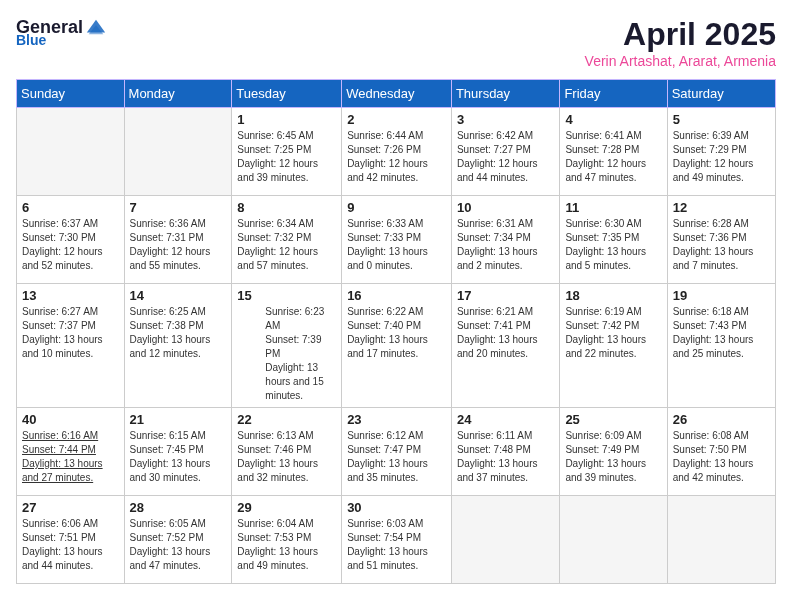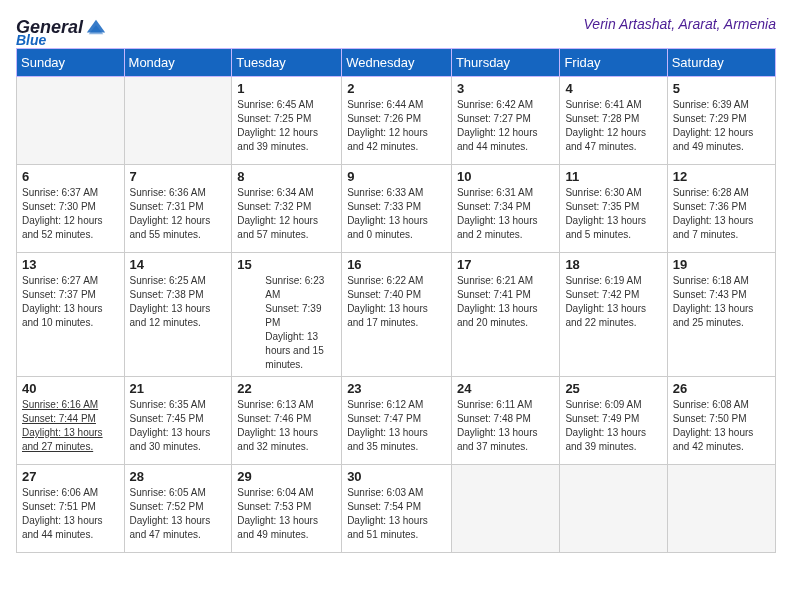--- a/index.html
+++ b/index.html
@@ -7,21 +7,21 @@
       font-family: Arial, sans-serif;
       background: #fff;
       width: 792px;
       min-height: 612px;
       padding: 16px;
     }
     .header-area {
       display: flex;
       justify-content: space-between;
       align-items: flex-start;
-      font-style: italic;
+      margin-bottom: 10px;
     }
     .logo {
       display: flex;
       align-items: center;
       gap: 2px;
     }
     .logo-text-general {
       font-size: 18px;
       font-weight: bold;
       color: #1a1a2e;
@@ -39,21 +39,21 @@
     .title-area {
       text-align: right;
     }
     .main-title {
       font-size: 32px;
       font-weight: bold;
       color: #1a1a2e;
     }
     .subtitle {
       font-size: 14px;
-      color: #4c1d95;
+      color: #ec4899;
     }
     table {
       width: 100%;
       border-collapse: collapse;
       font-size: 11px;
     }
     thead tr th {
       background-color: #1565c0;
       color: #fff;
       padding: 6px 4px;
@@ -102,20 +102,21 @@
         <span class="logo-text-general">General</span>
         <svg class="logo-icon" viewBox="0 0 24 24" fill="none">
           <polygon points="2,18 12,4 22,18" fill="#1565c0" opacity="0.85"></polygon>
           <polygon points="8,18 16,8 24,18" fill="#1565c0" opacity="0.5" transform="translate(-4,2)"></polygon>
         </svg>
       </div>
       <span class="logo-text-blue" style="display:block; margin-top:-6px; font-size:14px;">Blue</span>
     </div>
   </div>
   <div class="title-area">
+    <div class="main-title">April 2025</div>
     <div class="subtitle">Verin Artashat, Ararat, Armenia</div>
   </div>
 </div>
 
 <table>
   <thead>
     <tr id="thead-row">
     <th>Sunday</th>
         <th>Monday</th>
         <th>Tuesday</th>
@@ -250,21 +251,21 @@
       </tr>
       <tr>
         <td>
           <span class="day-number">40</span>
           <div class="day-info" style="white-space: pre-line; text-decoration: underline;">Sunrise: 6:16 AM
 Sunset: 7:44 PM
 Daylight: 13 hours and 27 minutes.</div>
         </td>
         <td>
           <span class="day-number">21</span>
-          <div class="day-info" style="white-space: pre-line;">Sunrise: 6:35 AM
+          <div class="day-info" style="white-space: pre-line;">Sunrise: 6:15 AM
 Sunset: 7:45 PM
 Daylight: 13 hours and 30 minutes.</div>
         </td>
         <td>
           <span class="day-number">22</span>
           <div class="day-info" style="white-space: pre-line;">Sunrise: 6:13 AM
 Sunset: 7:46 PM
 Daylight: 13 hours and 32 minutes.</div>
         </td>
         <td>

